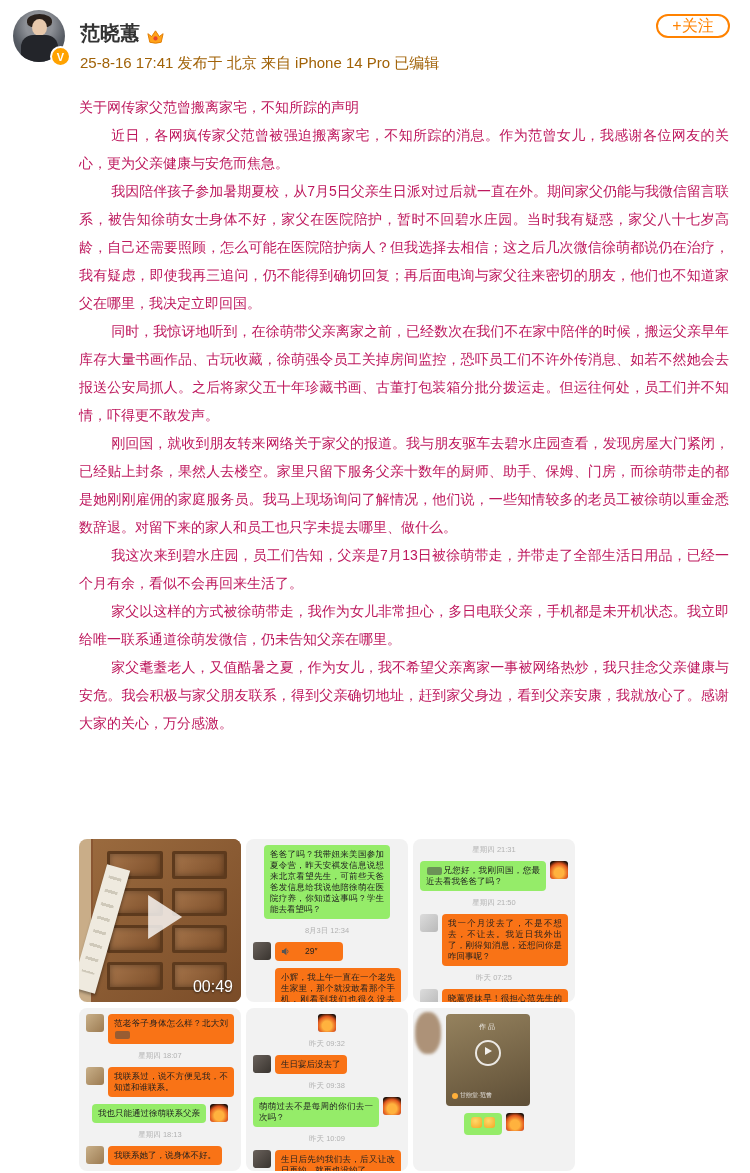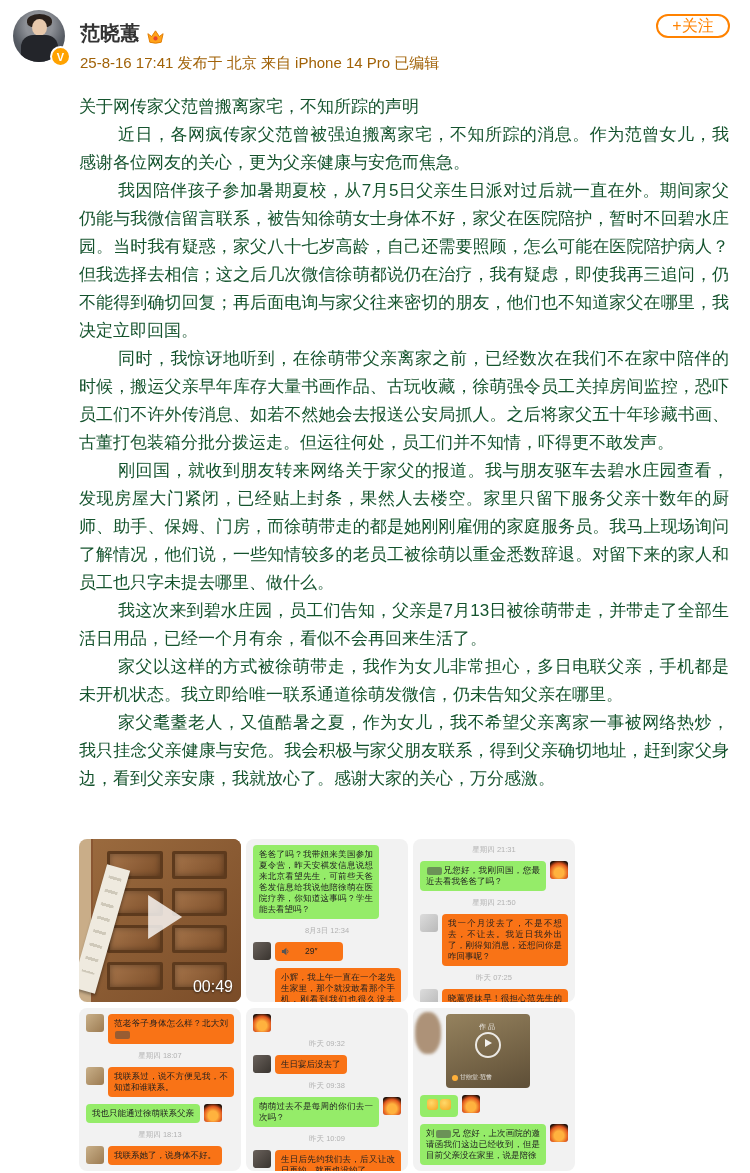--- a/index.html
+++ b/index.html
@@ -14,21 +14,21 @@
   .vbadge{position:absolute;left:50px;top:46px;width:17px;height:17px;border-radius:50%;
           background:#ffa200;border:2px solid #fff;color:#fff;font-size:11px;font-weight:bold;
           display:flex;align-items:center;justify-content:center;}
   .uname{position:absolute;left:80px;top:20px;font-size:20px;font-weight:bold;color:#333;display:flex;align-items:flex-end;gap:6px;}
   .crown{width:19px;height:19px;display:inline-block;}
   .meta{position:absolute;left:80px;top:54px;font-size:15px;color:#a16207;}
   .followbtn{position:absolute;left:656px;top:14px;width:74px;height:24px;border:2px solid #ff8200;
              border-radius:17px;color:#ff8200;font-size:16px;background:#fff;
              display:flex;align-items:center;justify-content:center;cursor:pointer;box-sizing:border-box;}
   
-  .content{position:absolute;left:79px;top:93px;width:650px;color:#14532d;font-size:17px;line-height:28px;text-align:justify;}
+  .content{position:absolute;left:79px;top:93px;width:650px;color:#be185d;font-size:14px;line-height:28px;text-align:justify;}
   .content p{margin:0;text-indent:2.3em;}
   .content p.title{text-indent:0;}
   
   .grid{position:absolute;left:79px;top:839px;display:grid;grid-template-columns:repeat(3,162px);
         grid-auto-rows:163px;gap:6px 5px;}
   .cell{position:relative;border-radius:8px;overflow:hidden;background:#f2f2f2;cursor:pointer;}
   
   .vid{background:linear-gradient(90deg,#c9ad88 0 12px,#8a5733 12px);}
   .door{position:absolute;left:14px;top:0;right:0;bottom:0;display:grid;
         grid-template-columns:1fr 1fr;grid-template-rows:repeat(4,1fr);gap:9px;padding:12px 14px;
@@ -41,21 +41,21 @@
         background:repeating-linear-gradient(#cfc9ba 0 3px,transparent 3px 14px);}
   .playtri{position:absolute;left:50%;top:48%;transform:translate(-35%,-50%);width:0;height:0;
            border-top:22px solid transparent;border-bottom:22px solid transparent;
            border-left:34px solid rgba(255,255,255,.8);}
   .dur{position:absolute;right:8px;bottom:6px;color:#fff;font-size:16px;text-shadow:0 1px 2px rgba(0,0,0,.6);}
   
   .chat{padding:6px 7px;box-sizing:border-box;font-size:8.5px;line-height:11px;color:#1f1f1f;
         display:flex;flex-direction:column;gap:7px;background:#f2f2f2;}
   .tstamp{text-align:center;color:#b2b2b2;font-size:7.5px;line-height:9px;}
   .mrow{display:flex;align-items:flex-start;gap:4px;}
-  .mrow.right{justify-content:flex-start;}
+  .mrow.right{justify-content:center;}
   .bub{max-width:114px;padding:4px 6px;border-radius:4px;text-align:justify;}
   .bub.g{background:#95ec69;}
   .bub.w{background:#f97316;}
   .av{width:18px;height:18px;border-radius:3px;flex:0 0 18px;}
   .av.flame{background:radial-gradient(circle at 50% 65%,#ffb23e 0 32%,#e0561e 62%,#1d0f08 85%);}
   .av.gray{background:linear-gradient(135deg,#dcdcdc,#b9b9b9);}
   .av.tan{background:linear-gradient(135deg,#c9b089,#9c7b52);filter:blur(.4px);}
   .av.dark{background:linear-gradient(135deg,#6a625c,#39342f);}
   .smudge{display:inline-block;width:15px;height:8px;background:#4a4a4a;opacity:.55;border-radius:2px;
           vertical-align:middle;margin:0 1px;filter:blur(.5px);}
@@ -214,20 +214,16 @@
         <div class="ring"></div>
         <div class="vcap">
             <span class="logo"></span>
             <span>甘煦堂·范曾</span>
           </div>
       </div>
       <div class="mrow right">
         <div class="bub g"><span class="emoji"></span><span class="emoji"></span></div>
         <div class="av flame"></div>
       </div>
-      <div class="mrow right">
-        <div class="bub g"><span>刘</span><span class="smudge"></span><span>兄 您好，上次画院的邀请函我们这边已经收到，但是目前父亲没在家里，说是陪徐</span></div>
-        <div class="av flame"></div>
-      </div>
     </div>
 
   </div>
 </div>
 
 </body></html>

